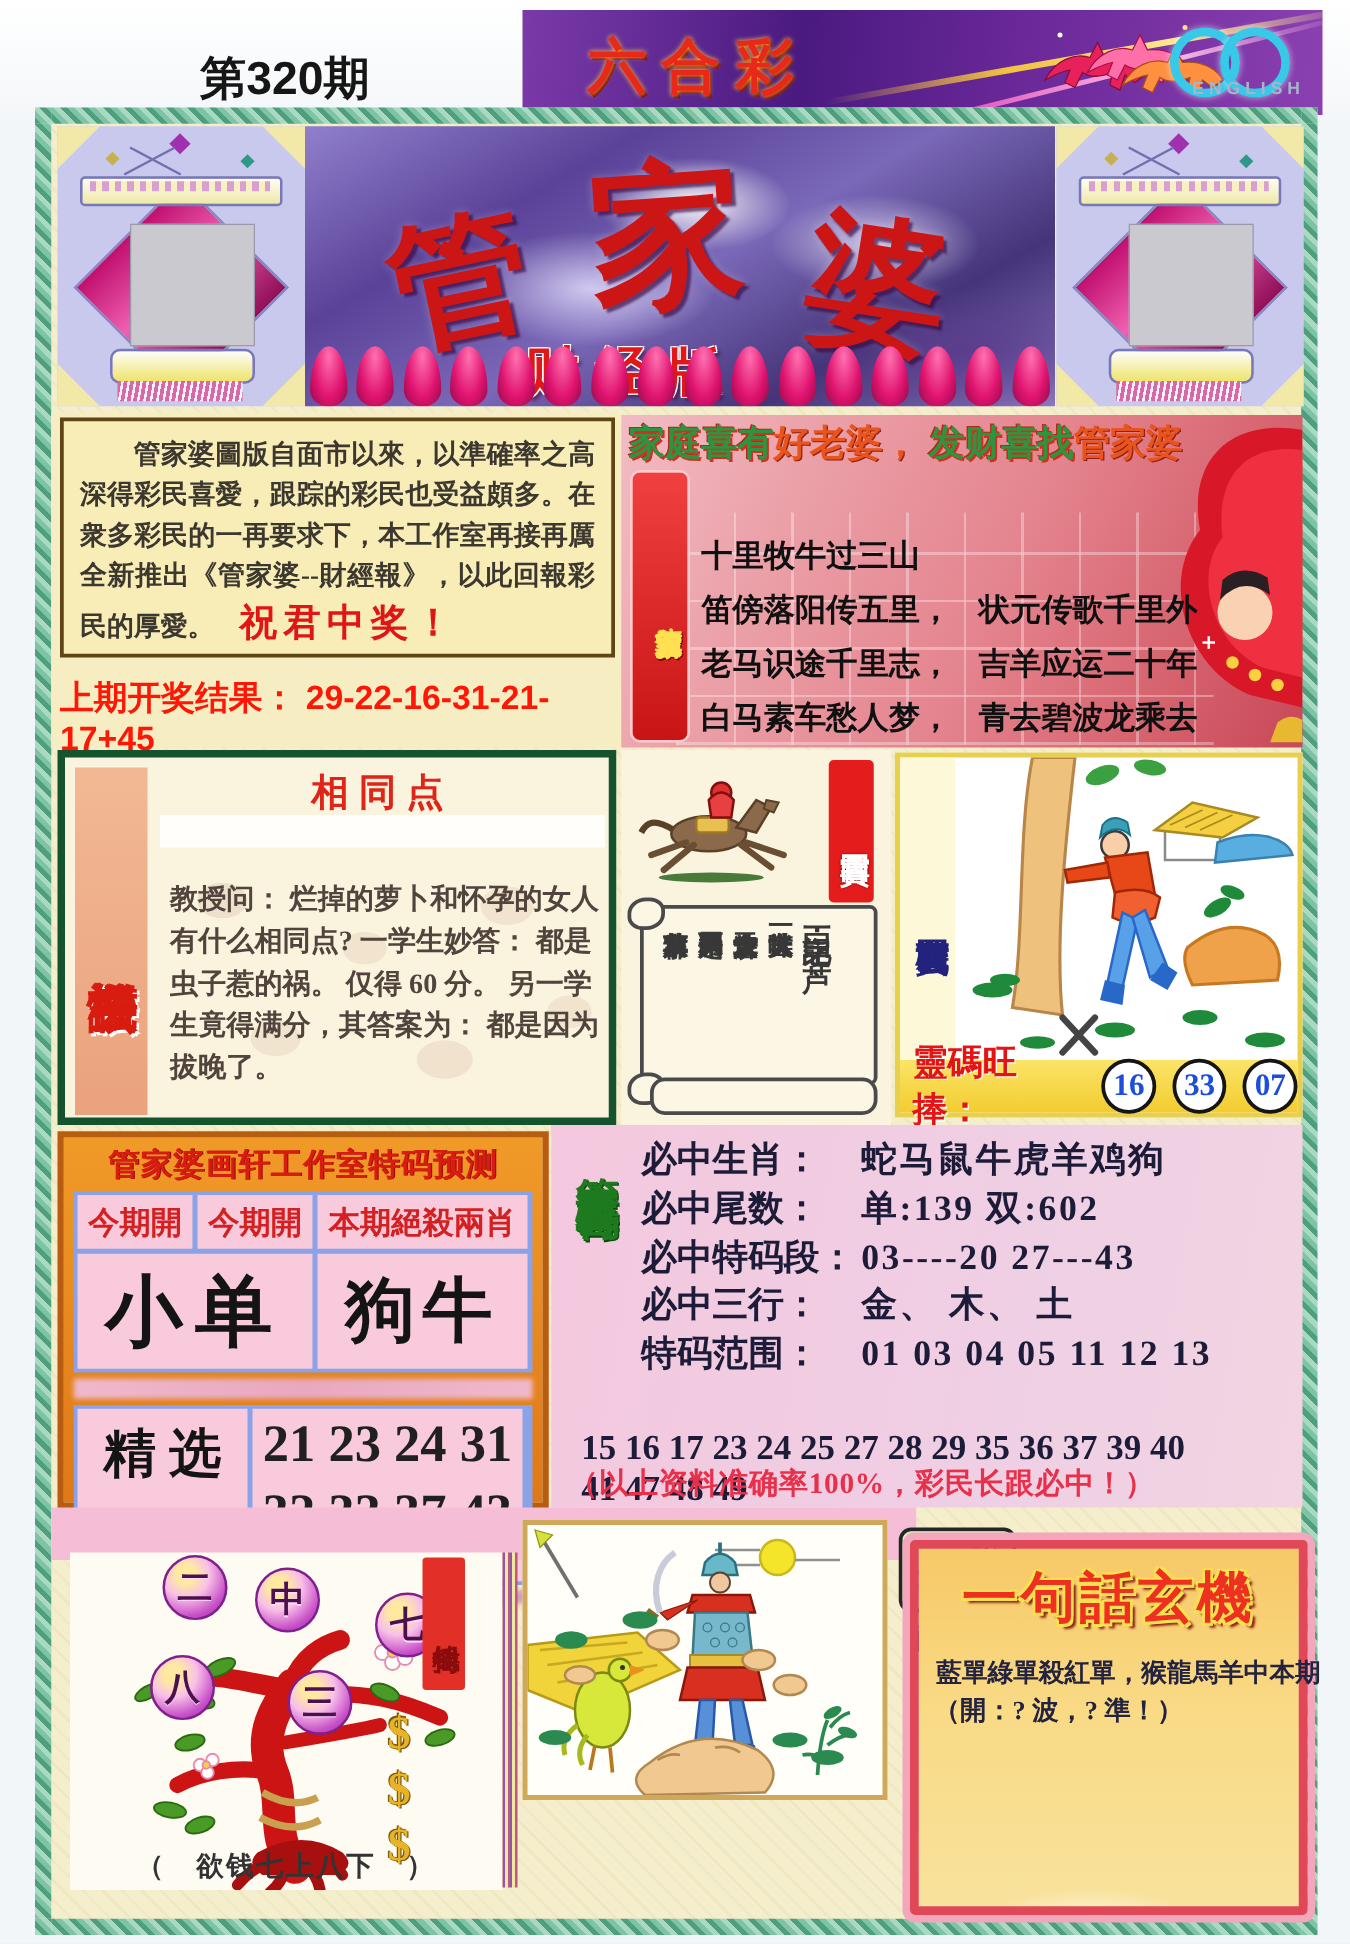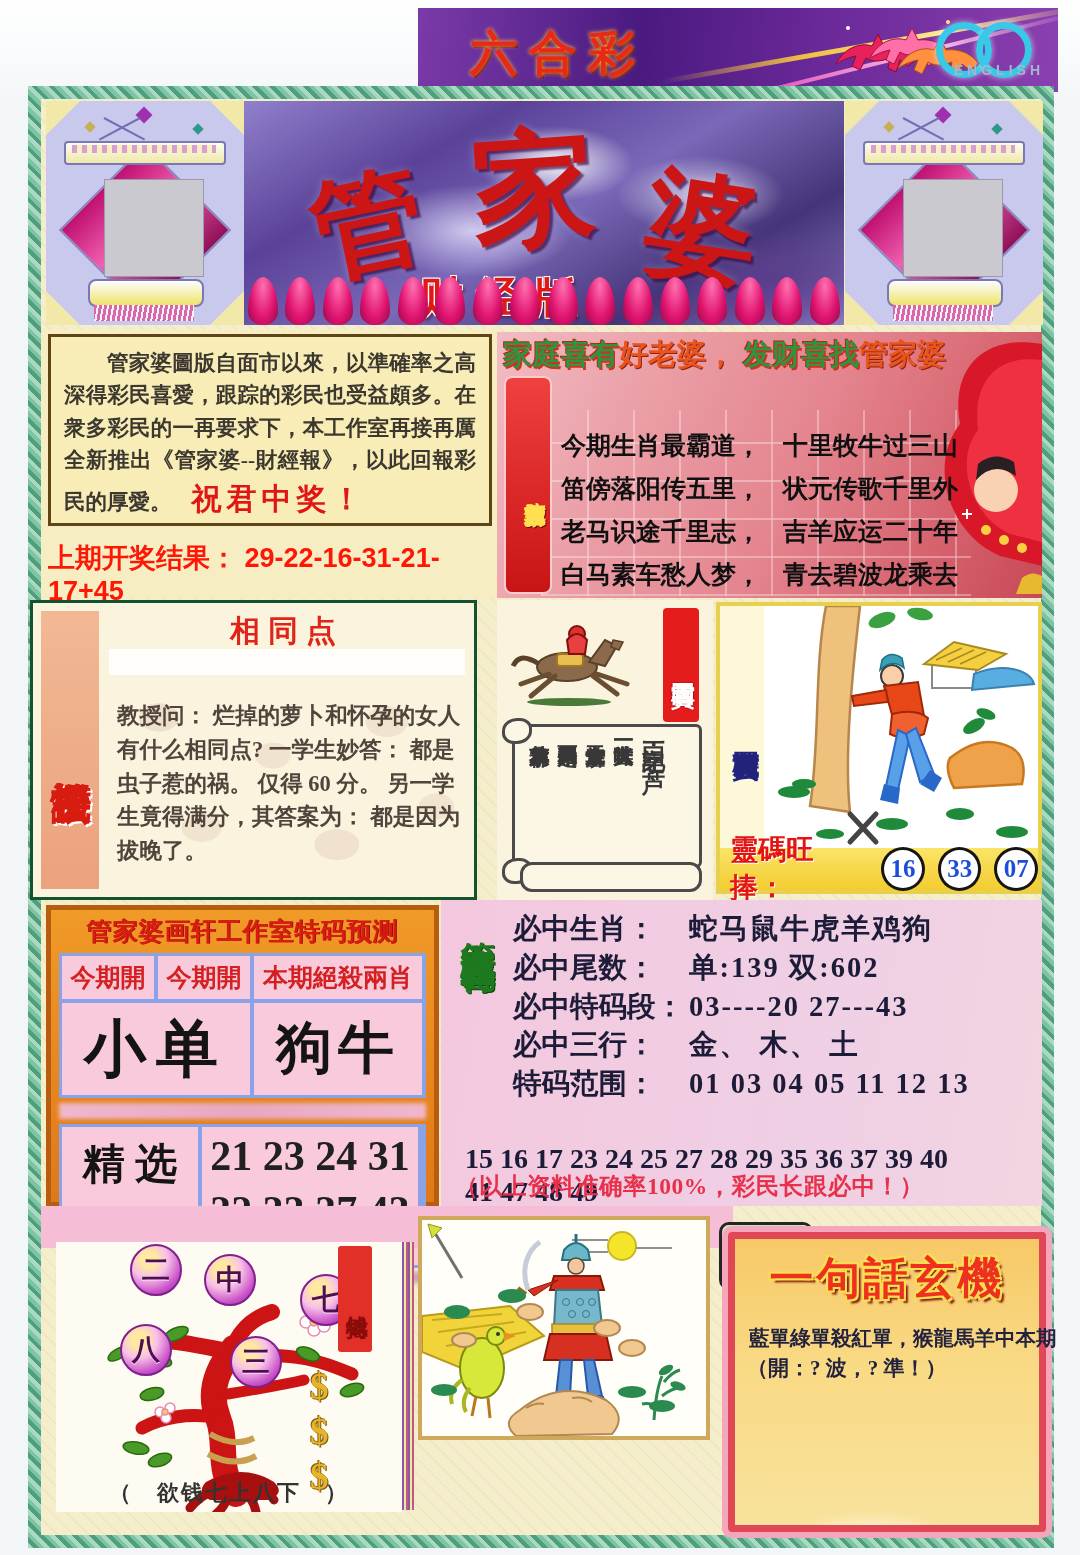--- a/index.html
+++ b/index.html
@@ -88,21 +88,21 @@
   .hl-green{color:#2f9440;text-shadow:1.5px 1.5px 0 #d03020,-1px -1px 0 #b02818;}
   .hl-red{color:#e8541c;text-shadow:1px 1px 0 #902010;}
   .p-side{left:7px;top:44px;width:44px;height:214px;background:linear-gradient(#f04040,#c81414);
       border:2px solid #ffcaca;border-radius:8px;writing-mode:vertical-rl;text-orientation:upright;
       font-size:22px;font-weight:bold;color:#ffe050;text-align:center;text-shadow:1px 1px 0 #7a0404;}
   .poem{left:64px;top:92px;width:400px;}
   .poem-row{display:flex;gap:22px;line-height:1.72;}
   .poem-row span{font-size:25px;font-weight:bold;color:#101010;white-space:nowrap;}
   .bride{right:0;top:6px;width:150px;height:256px;}
   
-  .joke-panel{left:30px;top:600px;width:447px;height:300px;box-sizing:border-box;background:#faf3de;border:3px solid #14532d;}
+  .joke-panel{left:46px;top:600px;width:447px;height:300px;box-sizing:border-box;background:#faf3de;border:6px solid #14532d;}
   .j-side{left:8px;top:8px;width:58px;height:278px;background:linear-gradient(#f2b894,#eba27e);
       writing-mode:vertical-rl;text-orientation:upright;font-size:40px;font-weight:bold;color:#d81c10;
       text-align:center;text-shadow:2px 2px 0 #ffffff;}
   .j-title{left:76px;top:8px;width:356px;text-align:center;font-size:30px;font-weight:bold;color:#e02418;letter-spacing:8px;}
   .j-band{left:76px;top:46px;width:356px;height:26px;background:rgba(255,255,255,.85);}
   .j-bodybg{left:76px;top:72px;width:356px;height:212px;opacity:.5;background:
       radial-gradient(34px 24px at 14% 20%,rgba(190,140,120,.35) 58%,transparent 60%),
       radial-gradient(30px 22px at 46% 38%,rgba(190,140,120,.3) 58%,transparent 60%),
       radial-gradient(36px 26px at 78% 22%,rgba(190,140,120,.3) 58%,transparent 60%),
       radial-gradient(34px 24px at 26% 72%,rgba(190,140,120,.3) 58%,transparent 60%),
@@ -193,20 +193,21 @@
       text-shadow:2px 2px 0 #f8e050,-2px -2px 0 #f8e050,2px -2px 0 #f8e050,-2px 2px 0 #f8e050,4px 4px 2px #8a2010;}
   .hint-line1{margin-top:16px;padding:0 14px;font-size:20.5px;font-weight:bold;color:#23233f;text-align:center;white-space:nowrap;}
   .hint-line2{padding:2px 0 0 12px;font-size:21px;font-weight:bold;color:#23233f;}
 </style>
 </head>
 <body>
 
 <div class="page">
 
   <div class="abs topstrip"></div>
+  <div class="abs issue">第320期</div>
 
   <div class="abs banner-top">
     <div class="abs swoosh1"></div>
     <div class="abs swoosh2"></div>
     <div class="abs lottery-name">六合彩</div>
     <svg class="abs banner-horses" viewBox="0 0 150 76">
       <g fill="#e8205c" stroke="#8a0c30" stroke-width="1">
         <path d="M8 52 C16 36 32 30 44 34 L50 22 L56 34 C72 32 84 40 88 48 L80 54 L72 48 L68 60 L60 56 L62 46 C52 50 44 50 38 46 L32 58 L24 54 L28 44 C18 46 12 50 8 52 Z"></path>
       </g>
       <g fill="#ff70a8" stroke="#a81048" stroke-width="1" transform="translate(34,-6)">
@@ -309,21 +310,20 @@
       <path d="M70 176 l10 0 M75 171 l0 10" stroke="#ffffff" stroke-width="2"></path>
       <path d="M130 240 q10-8 20-2 l0 18 -26 0 z" fill="#e8b830"></path>
     </svg>
     <div class="abs headline">
       <span class="hl-green">家庭喜有</span><span class="hl-red">好老婆，</span>
       <span class="hl-green">发财喜找</span><span class="hl-red">管家婆</span>
     </div>
     <div class="abs p-side">管家婆八句箴言</div>
     <div class="abs poem">
       <div class="poem-row">
-          <span>今期生肖最霸道，</span>
           <span>十里牧牛过三山</span>
         </div>
       <div class="poem-row">
           <span>笛傍落阳传五里，</span>
           <span>状元传歌千里外</span>
         </div>
       <div class="poem-row">
           <span>老马识途千里志，</span>
           <span>吉羊应运二十年</span>
         </div>

